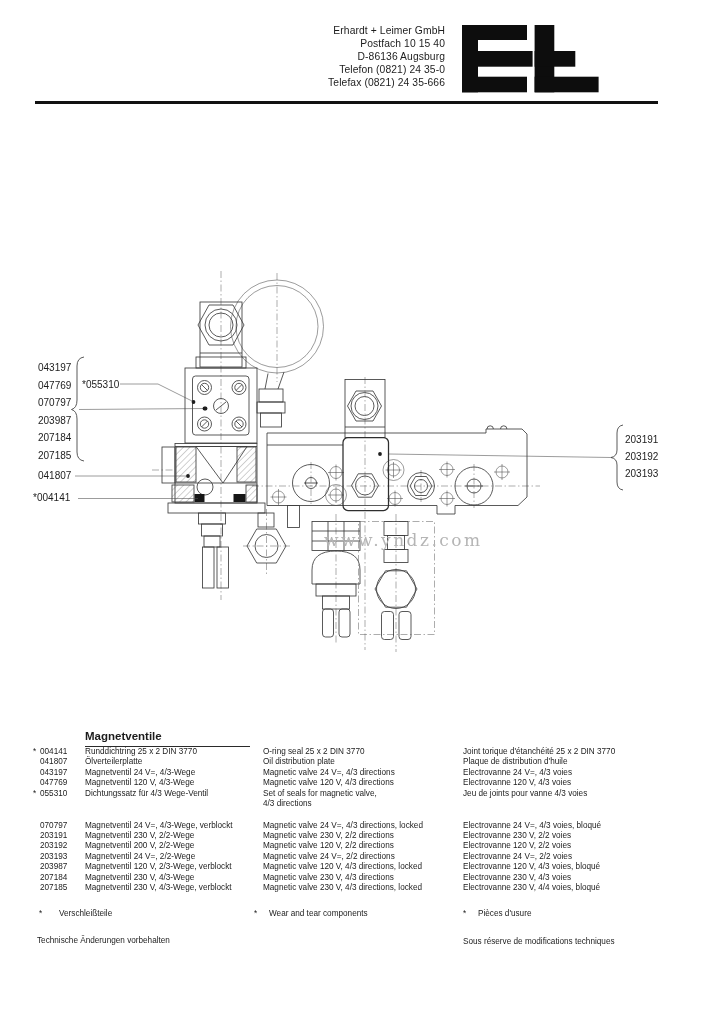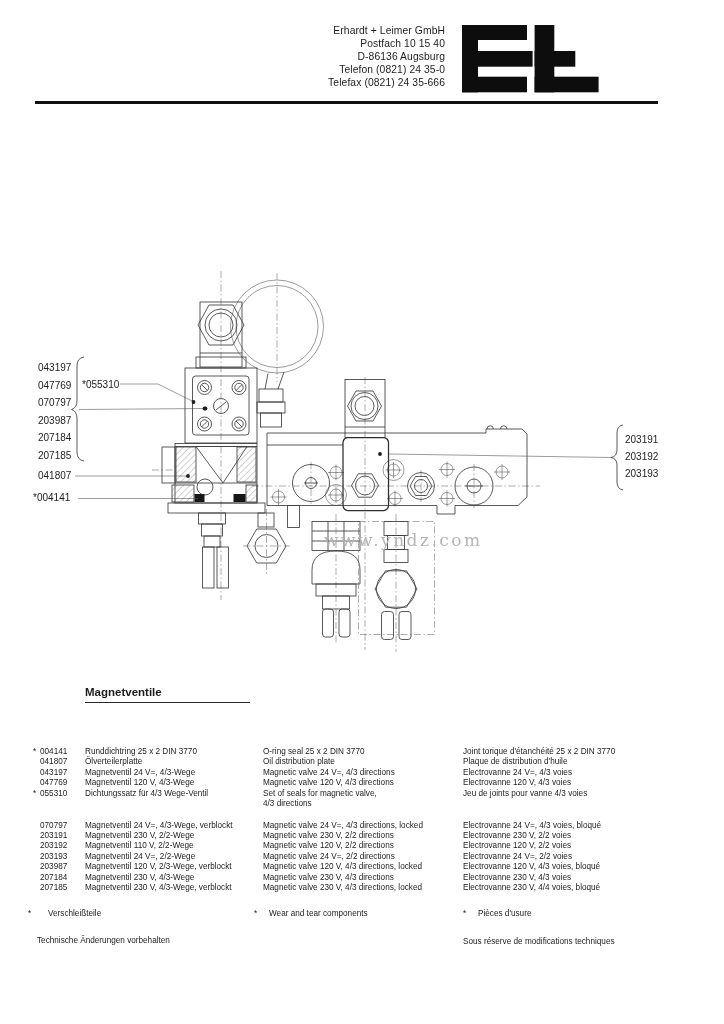--- a/index.html
+++ b/index.html
@@ -23,21 +23,21 @@
   .cl{fill:none;stroke:#5a5a5a;stroke-width:.5;stroke-dasharray:7 2.5 1.5 2.5;}
   .dot{fill:#1e1e1e;stroke:none;}
   .seal{fill:#161616;stroke:none;}
   .lbl{font:10px "Liberation Sans",sans-serif;fill:#1c1c1c;}
   .wm{font:17px "DejaVu Serif",serif;fill:#b5b5b5;letter-spacing:2.5px;}
   
   .tbl-head,.tbl-grp{
     position:absolute;left:33px;display:grid;
     grid-template-columns:52px 178px 200px 197px;
   }
-  .tbl-head{top:686px;}
+  .tbl-head{top:730px;}
   .th{
     font-weight:bold;font-size:11.5px;padding-bottom:4px;margin-right:13px;
     border-bottom:1.2px solid #2a2a2a;
   }
   .tbl-grp{grid-auto-rows:10.45px;font-size:8.2px;line-height:10.45px;white-space:nowrap;}
   .c-part{position:relative;padding-left:7px;}
   .star{position:absolute;left:0;top:0;}
   .fnote,.notice{position:absolute;font-size:8.2px;line-height:11.5px;white-space:nowrap;}
   .fstar{display:inline-block;}
 </style>
@@ -325,21 +325,21 @@
     <div>Magnetventil 24 V=, 4/3-Wege, verblockt</div>
     <div>Magnetic valve 24 V=, 4/3 directions, locked</div>
     <div>Electrovanne 24 V=, 4/3 voies, bloqué</div>
 
     <div class="c-part"><span>203191</span></div>
     <div>Magnetventil 230 V, 2/2-Wege</div>
     <div>Magnetic valve 230 V, 2/2 directions</div>
     <div>Electrovanne 230 V, 2/2 voies</div>
 
     <div class="c-part"><span>203192</span></div>
-    <div>Magnetventil 110 V, 2/2-Wege</div>
+    <div>Magnetventil 200 V, 2/2-Wege</div>
     <div>Magnetic valve 120 V, 2/2 directions</div>
     <div>Electrovanne 120 V, 2/2 voies</div>
 
     <div class="c-part"><span>203193</span></div>
     <div>Magnetventil 24 V=, 2/2-Wege</div>
     <div>Magnetic valve 24 V=, 2/2 directions</div>
     <div>Electrovanne 24 V=, 2/2 voies</div>
 
     <div class="c-part"><span>203987</span></div>
     <div>Magnetventil 120 V, 2/3-Wege, verblockt</div>
@@ -350,21 +350,21 @@
     <div>Magnetventil 230 V, 4/3-Wege</div>
     <div>Magnetic valve 230 V, 4/3 directions</div>
     <div>Electrovanne 230 V, 4/3 voies</div>
 
     <div class="c-part"><span>207185</span></div>
     <div>Magnetventil 230 V, 4/3-Wege, verblockt</div>
     <div>Magnetic valve 230 V, 4/3 directions, locked</div>
     <div>Electrovanne 230 V, 4/4 voies, bloqué</div>
   </div>
 
-  <div class="fnote" style="left:28px;top:908px">
+  <div class="fnote" style="left:39px;top:908px">
     <span class="fstar" style="width:20px">*</span><span>Verschleißteile</span>
   </div>
   <div class="fnote" style="left:254px;top:908px">
     <span class="fstar" style="width:15px">*</span><span>Wear and tear components</span>
   </div>
   <div class="fnote" style="left:463px;top:908px">
     <span class="fstar" style="width:15px">*</span><span>Pièces d'usure</span>
   </div>
 
   <div class="notice" style="left:37px;top:935px">Technische Änderungen vorbehalten</div>

